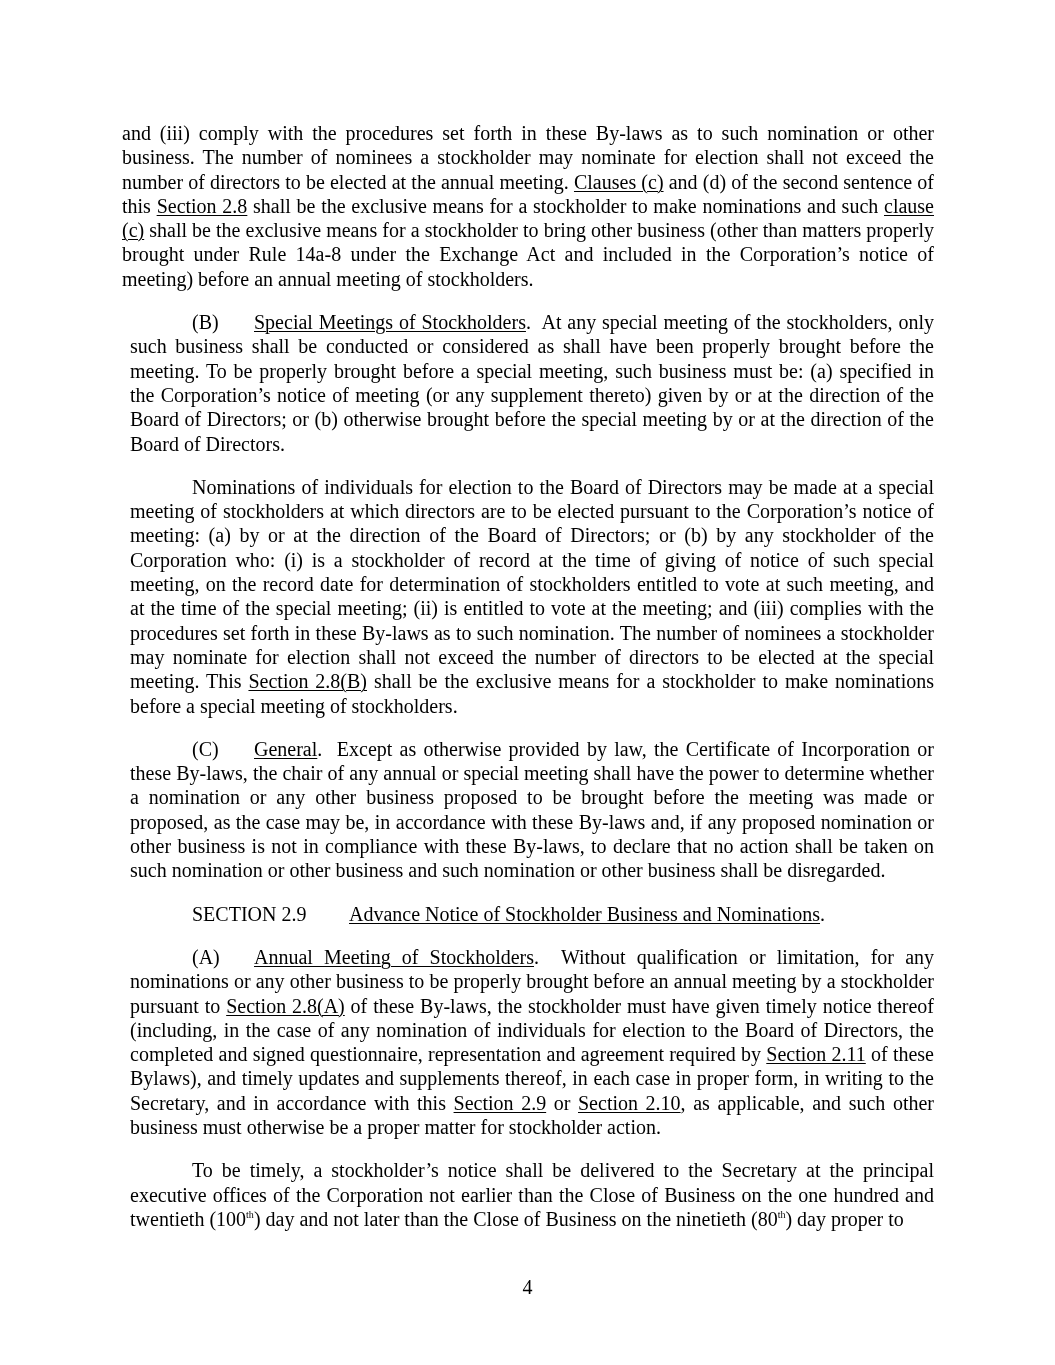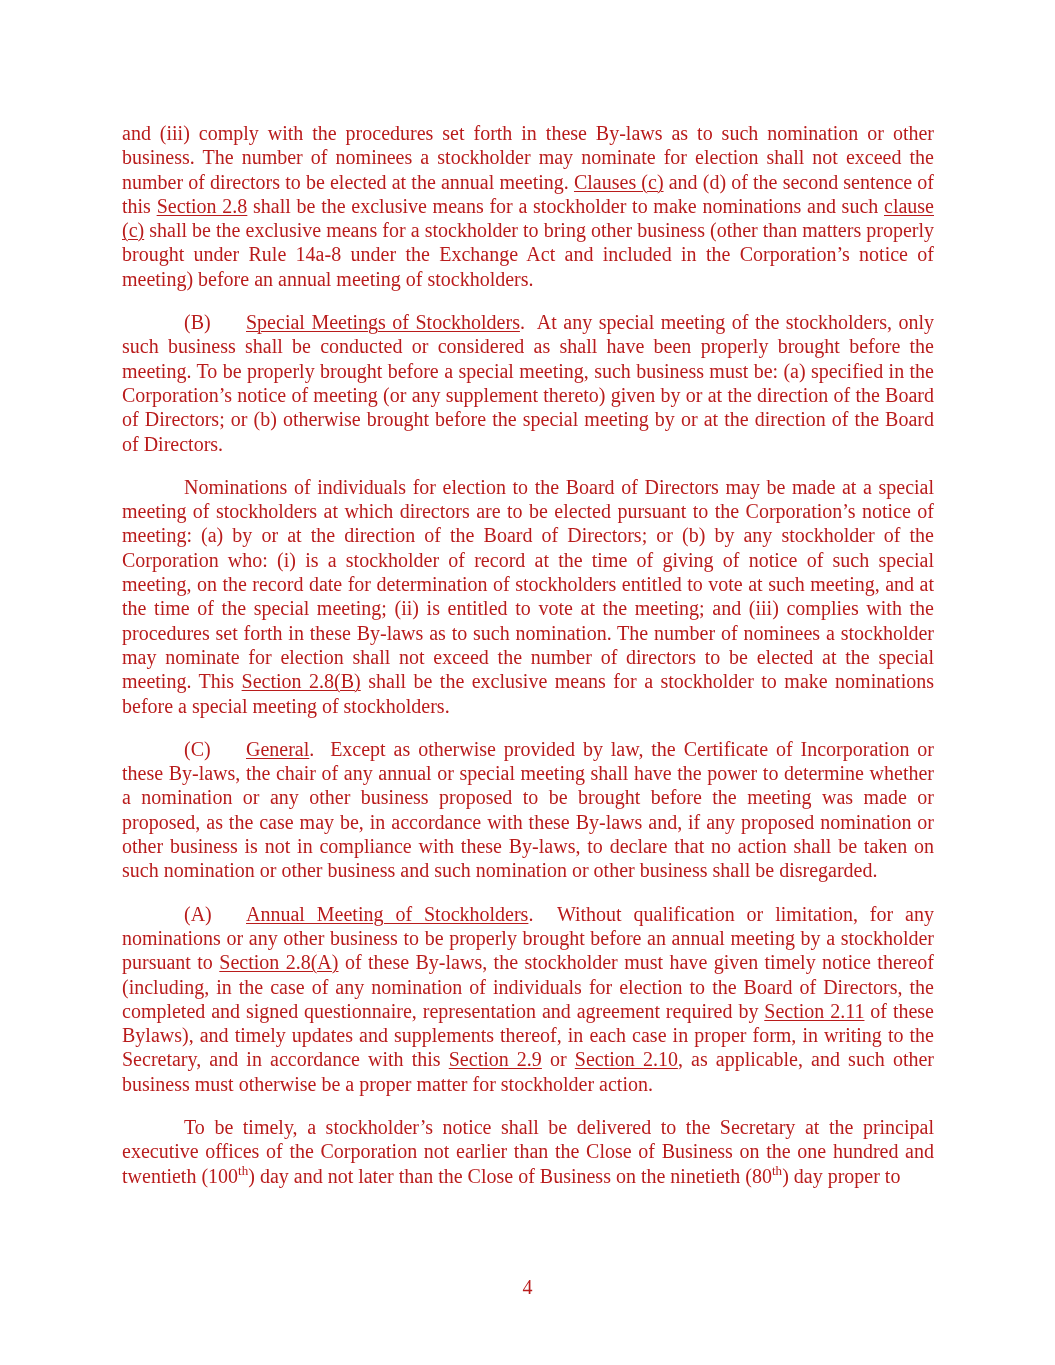--- a/index.html
+++ b/index.html
@@ -7,53 +7,53 @@
     padding: 0;
     background: #e8e8e8;
   }
   .page {
     width: 1055px;
     height: 1365px;
     background: #ffffff;
     position: relative;
     margin: 0 auto;
     font-family: "Liberation Serif", serif;
-    color: #b91c1c;
+    color: #000000;
     overflow: hidden;
   }
   .body-text {
     position: absolute;
     left: 122px;
     top: 121px;
     width: 812px;
     font-size: 20px;
     line-height: 24.3px;
     text-align: justify;
   }
   p.para {
     margin: 0 0 19px 0;
     padding: 0;
   }
   p.continuation { text-indent: 0; }
   p.lettered,
   p.indented,
-  p.section-heading { text-indent: 62px; }
+  p.section-heading { text-indent: 62px; margin-left: 8px; }
   .label {
     display: inline-block;
     text-indent: 0;
   }
   .label-narrow { width: 62px; }
   .label-wide  { width: 157px; }
   .u {
     text-decoration: underline;
     text-underline-offset: 2px;
     text-decoration-thickness: 1px;
   }
   sup {
-    font-size: 13px;
+    font-size: 10px;
     line-height: 0;
     vertical-align: super;
   }
   .page-number {
     position: absolute;
     top: 1276px;
     left: 0;
     width: 100%;
     text-align: center;
     font-size: 20px;
@@ -61,17 +61,18 @@
 </style>
 </head>
 <body>
 
 <div class="page">
   <div class="body-text">
       <p class="para continuation"><span>and (iii) comply with the procedures set forth in these By-laws as to such nomination or other business. The number of nominees a stockholder may nominate for election shall not exceed the number of directors to be elected at the annual meeting. </span><span class="u">Clauses (c)</span><span> and (d) of the second sentence of this </span><span class="u">Section 2.8</span><span> shall be the exclusive means for a stockholder to make nominations and such </span><span class="u">clause (c)</span><span> shall be the exclusive means for a stockholder to bring other business (other than matters properly brought under Rule 14a-8 under the Exchange Act and included in the Corporation’s notice of meeting) before an annual meeting of stockholders.</span></p>
       <p class="para lettered"><span class="label label-narrow">(B)</span><span class="u">Special Meetings of Stockholders</span><span>.&nbsp; At any special meeting of the stockholders, only such business shall be conducted or considered as shall have been properly brought before the meeting. To be properly brought before a special meeting, such business must be: (a) specified in the Corporation’s notice of meeting (or any supplement thereto) given by or at the direction of the Board of Directors; or (b) otherwise brought before the special meeting by or at the direction of the Board of Directors.</span></p>
       <p class="para indented"><span>Nominations of individuals for election to the Board of Directors may be made at a special meeting of stockholders at which directors are to be elected pursuant to the Corporation’s notice of meeting: (a) by or at the direction of the Board of Directors; or (b) by any stockholder of the Corporation who: (i) is a stockholder of record at the time of giving of notice of such special meeting, on the record date for determination of stockholders entitled to vote at such meeting, and at the time of the special meeting; (ii) is entitled to vote at the meeting; and (iii) complies with the procedures set forth in these By-laws as to such nomination. The number of nominees a stockholder may nominate for election shall not exceed the number of directors to be elected at the special meeting. This </span><span class="u">Section 2.8(B)</span><span> shall be the exclusive means for a stockholder to make nominations before a special meeting of stockholders.</span></p>
       <p class="para lettered"><span class="label label-narrow">(C)</span><span class="u">General</span><span>.&nbsp; Except as otherwise provided by law, the Certificate of Incorporation or these By-laws, the chair of any annual or special meeting shall have the power to determine whether a nomination or any other business proposed to be brought before the meeting was made or proposed, as the case may be, in accordance with these By-laws and, if any proposed nomination or other business is not in compliance with these By-laws, to declare that no action shall be taken on such nomination or other business and such nomination or other business shall be disregarded.</span></p>
+      <p class="para section-heading"><span class="label label-wide">SECTION 2.9</span><span class="u">Advance Notice of Stockholder Business and Nominations</span><span>.</span></p>
       <p class="para lettered"><span class="label label-narrow">(A)</span><span class="u">Annual Meeting of Stockholders</span><span>.&nbsp; Without qualification or limitation, for any nominations or any other business to be properly brought before an annual meeting by a stockholder pursuant to </span><span class="u">Section 2.8(A)</span><span> of these By-laws, the stockholder must have given timely notice thereof (including, in the case of any nomination of individuals for election to the Board of Directors, the completed and signed questionnaire, representation and agreement required by </span><span class="u">Section 2.11</span><span> of these Bylaws), and timely updates and supplements thereof, in each case in proper form, in writing to the Secretary, and in accordance with this </span><span class="u">Section 2.9</span><span> or </span><span class="u">Section 2.10</span><span>, as applicable, and such other business must otherwise be a proper matter for stockholder action.</span></p>
       <p class="para indented"><span>To be timely, a stockholder’s notice shall be delivered to the Secretary at the principal executive offices of the Corporation not earlier than the Close of Business on the one hundred and twentieth (100</span><sup>th</sup><span>) day and not later than the Close of Business on the ninetieth (80</span><sup>th</sup><span>) day proper to</span></p>
     </div>
   <div class="page-number">4</div>
 </div>
 
 </body></html>

